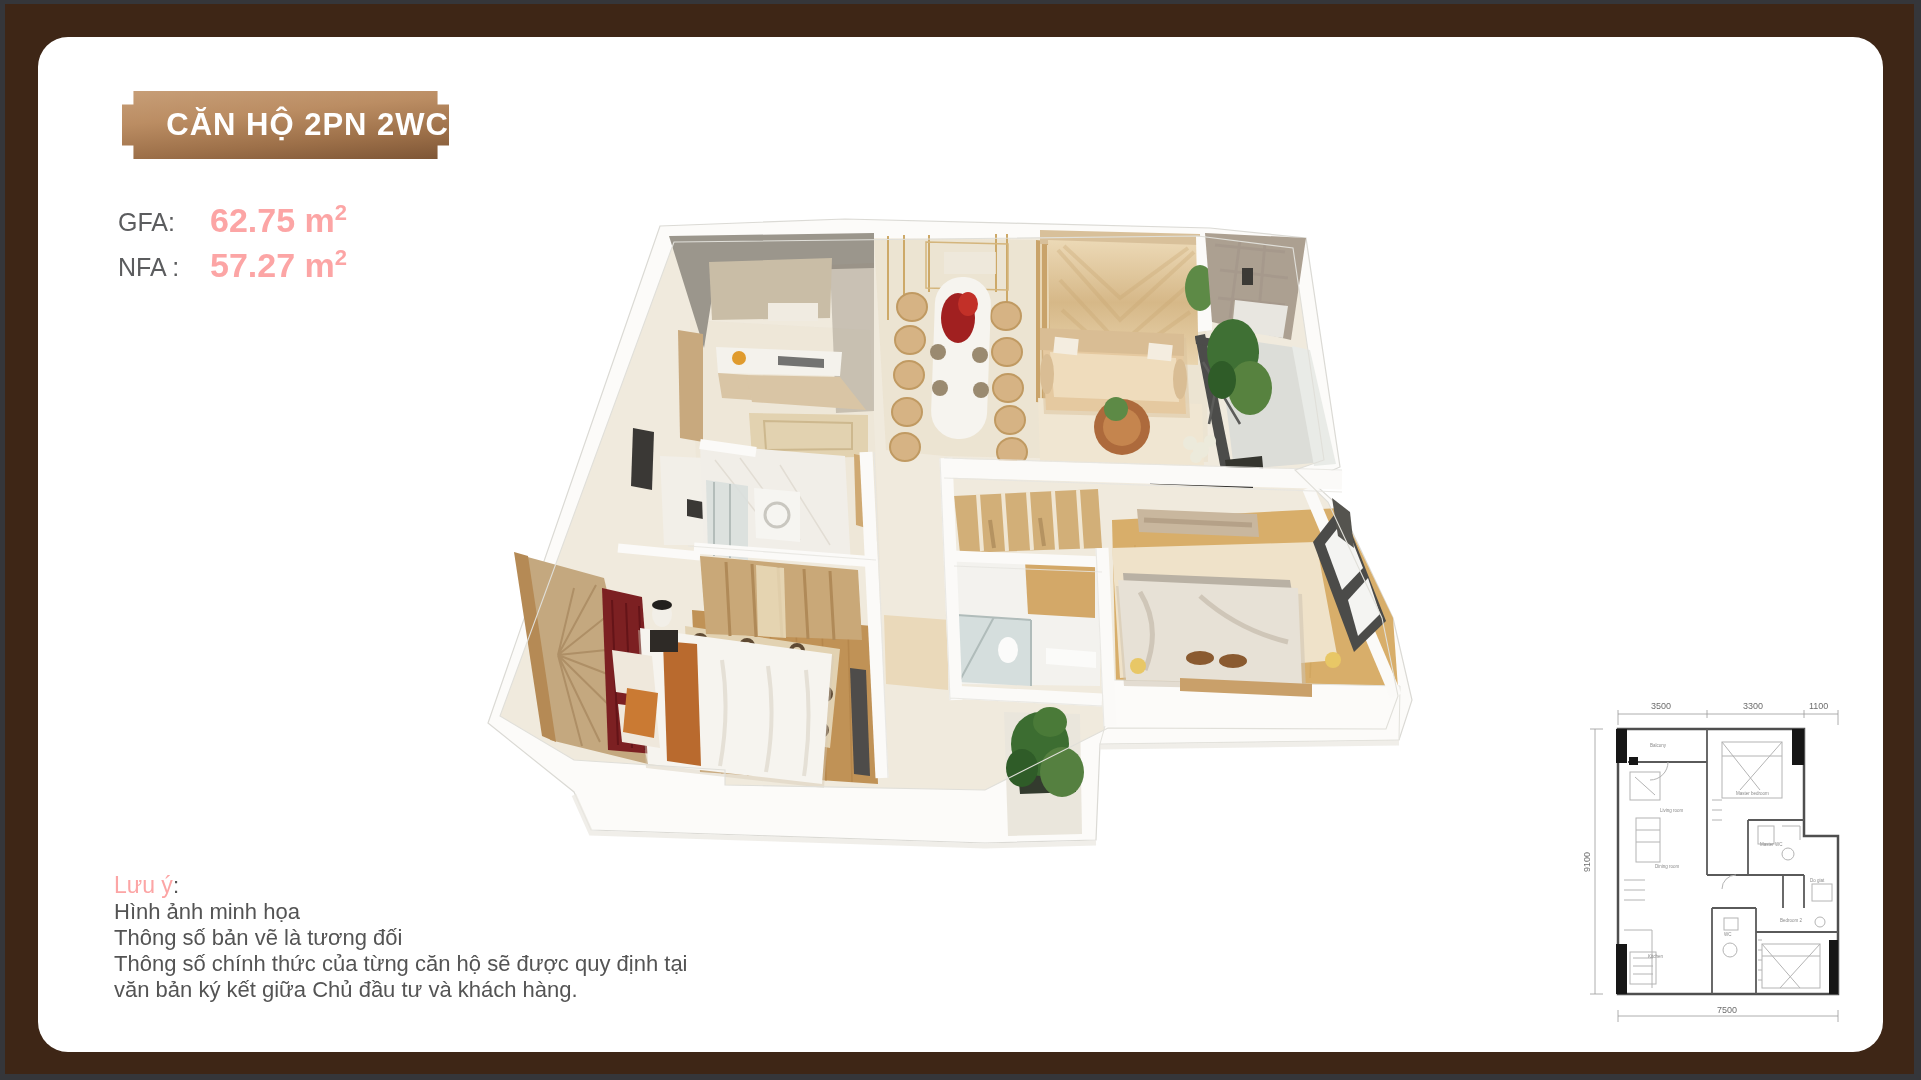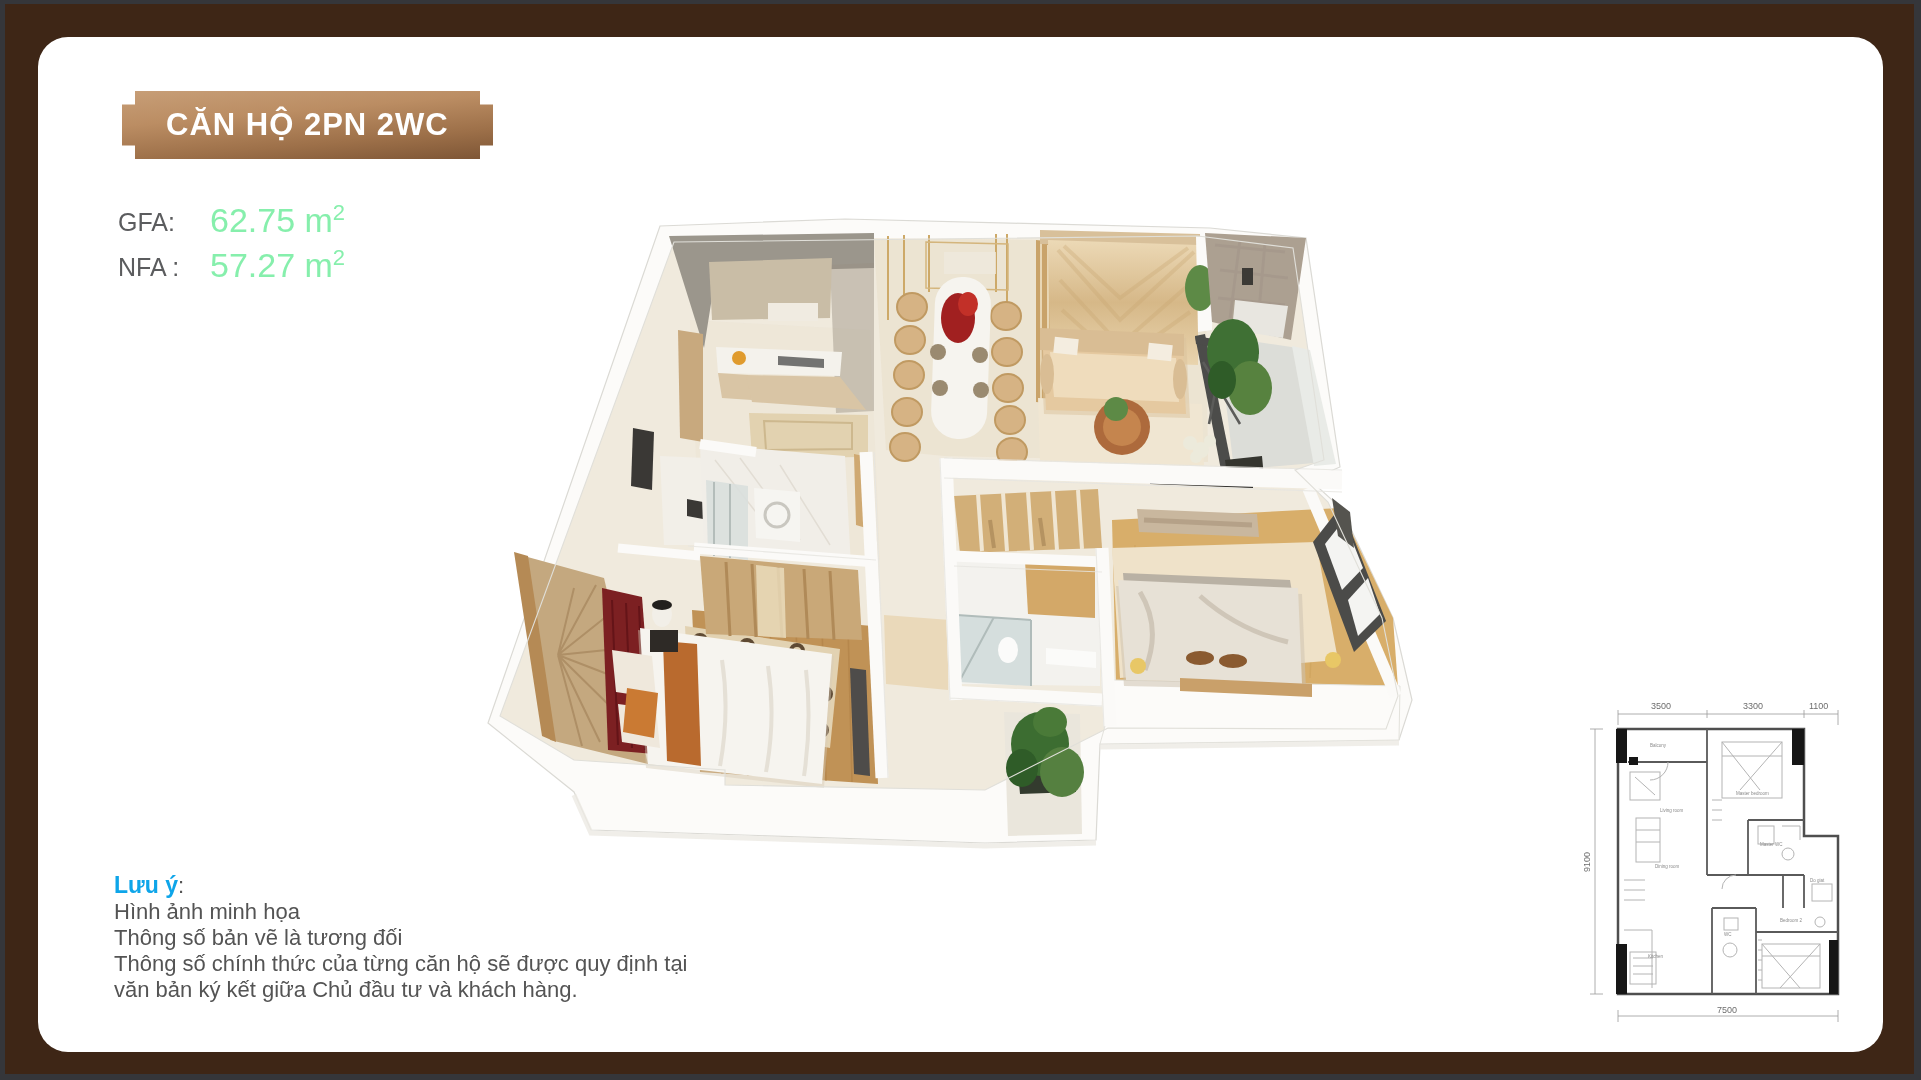--- a/index.html
+++ b/index.html
@@ -1,26 +1,26 @@
 <!DOCTYPE html>
 <html><head><meta charset="utf-8">
 <style>
 html,body{margin:0;padding:0}
 body{width:1921px;height:1080px;background:#35363a;font-family:"Liberation Sans",sans-serif;position:relative;overflow:hidden}
 .brown{position:absolute;left:5px;top:4px;width:1909px;height:1070px;background:#3e2616;}
 .card{position:absolute;left:38px;top:37px;width:1845px;height:1015px;background:#ffffff;border-radius:30px;}
 .badge{position:absolute;left:122px;top:91px;width:327px;height:68px;
  background:linear-gradient(175deg,#c79e77 0%,#bb8d63 35%,#9d7049 70%,#7d5535 100%);
  clip-path:polygon(0% 20%,3.5% 20%,3.5% 0%,96.5% 0%,96.5% 20%,100% 20%,100% 80%,96.5% 80%,96.5% 100%,3.5% 100%,3.5% 80%,0% 80%);
- color:#fff;font-weight:bold;font-size:31px;text-align:left;line-height:67px;letter-spacing:1px;padding-left:44px;}
+ color:#fff;font-weight:bold;font-size:31px;text-align:right;line-height:67px;letter-spacing:1px;}
 .gfa{position:absolute;left:118px;top:196px;font-size:25px;color:#5b5c5e;}
-.gfa b{position:absolute;left:92px;top:-8px;font-size:34px;color:#86efac;font-weight:normal;white-space:nowrap}
+.gfa b{position:absolute;left:92px;top:-8px;font-size:34px;color:#fca5a5;font-weight:bold;white-space:nowrap}
 .gfa b sup{font-size:22px}
 .note{position:absolute;left:114px;top:872px;font-size:22px;line-height:26px;color:#545454;}
-.note .t{font-weight:bold;color:#0ea5e9;font-size:23px}
+.note .t{font-weight:normal;color:#fca5a5;font-size:23px}
 </style></head>
 <body>
 <div class="brown"></div>
 <div class="card"></div>
 <div class="badge">CĂN HỘ 2PN 2WC</div>
 <div class="gfa" style="top:208px">GFA:<b>62.75 m<sup>2</sup></b></div>
 <div class="gfa" style="top:253px">NFA :<b>57.27 m<sup>2</sup></b></div>
 <div class="note"><span class="t">Lưu ý</span>:<br>
 Hình ảnh minh họa<br>
 Thông số bản vẽ là tương đối<br>

